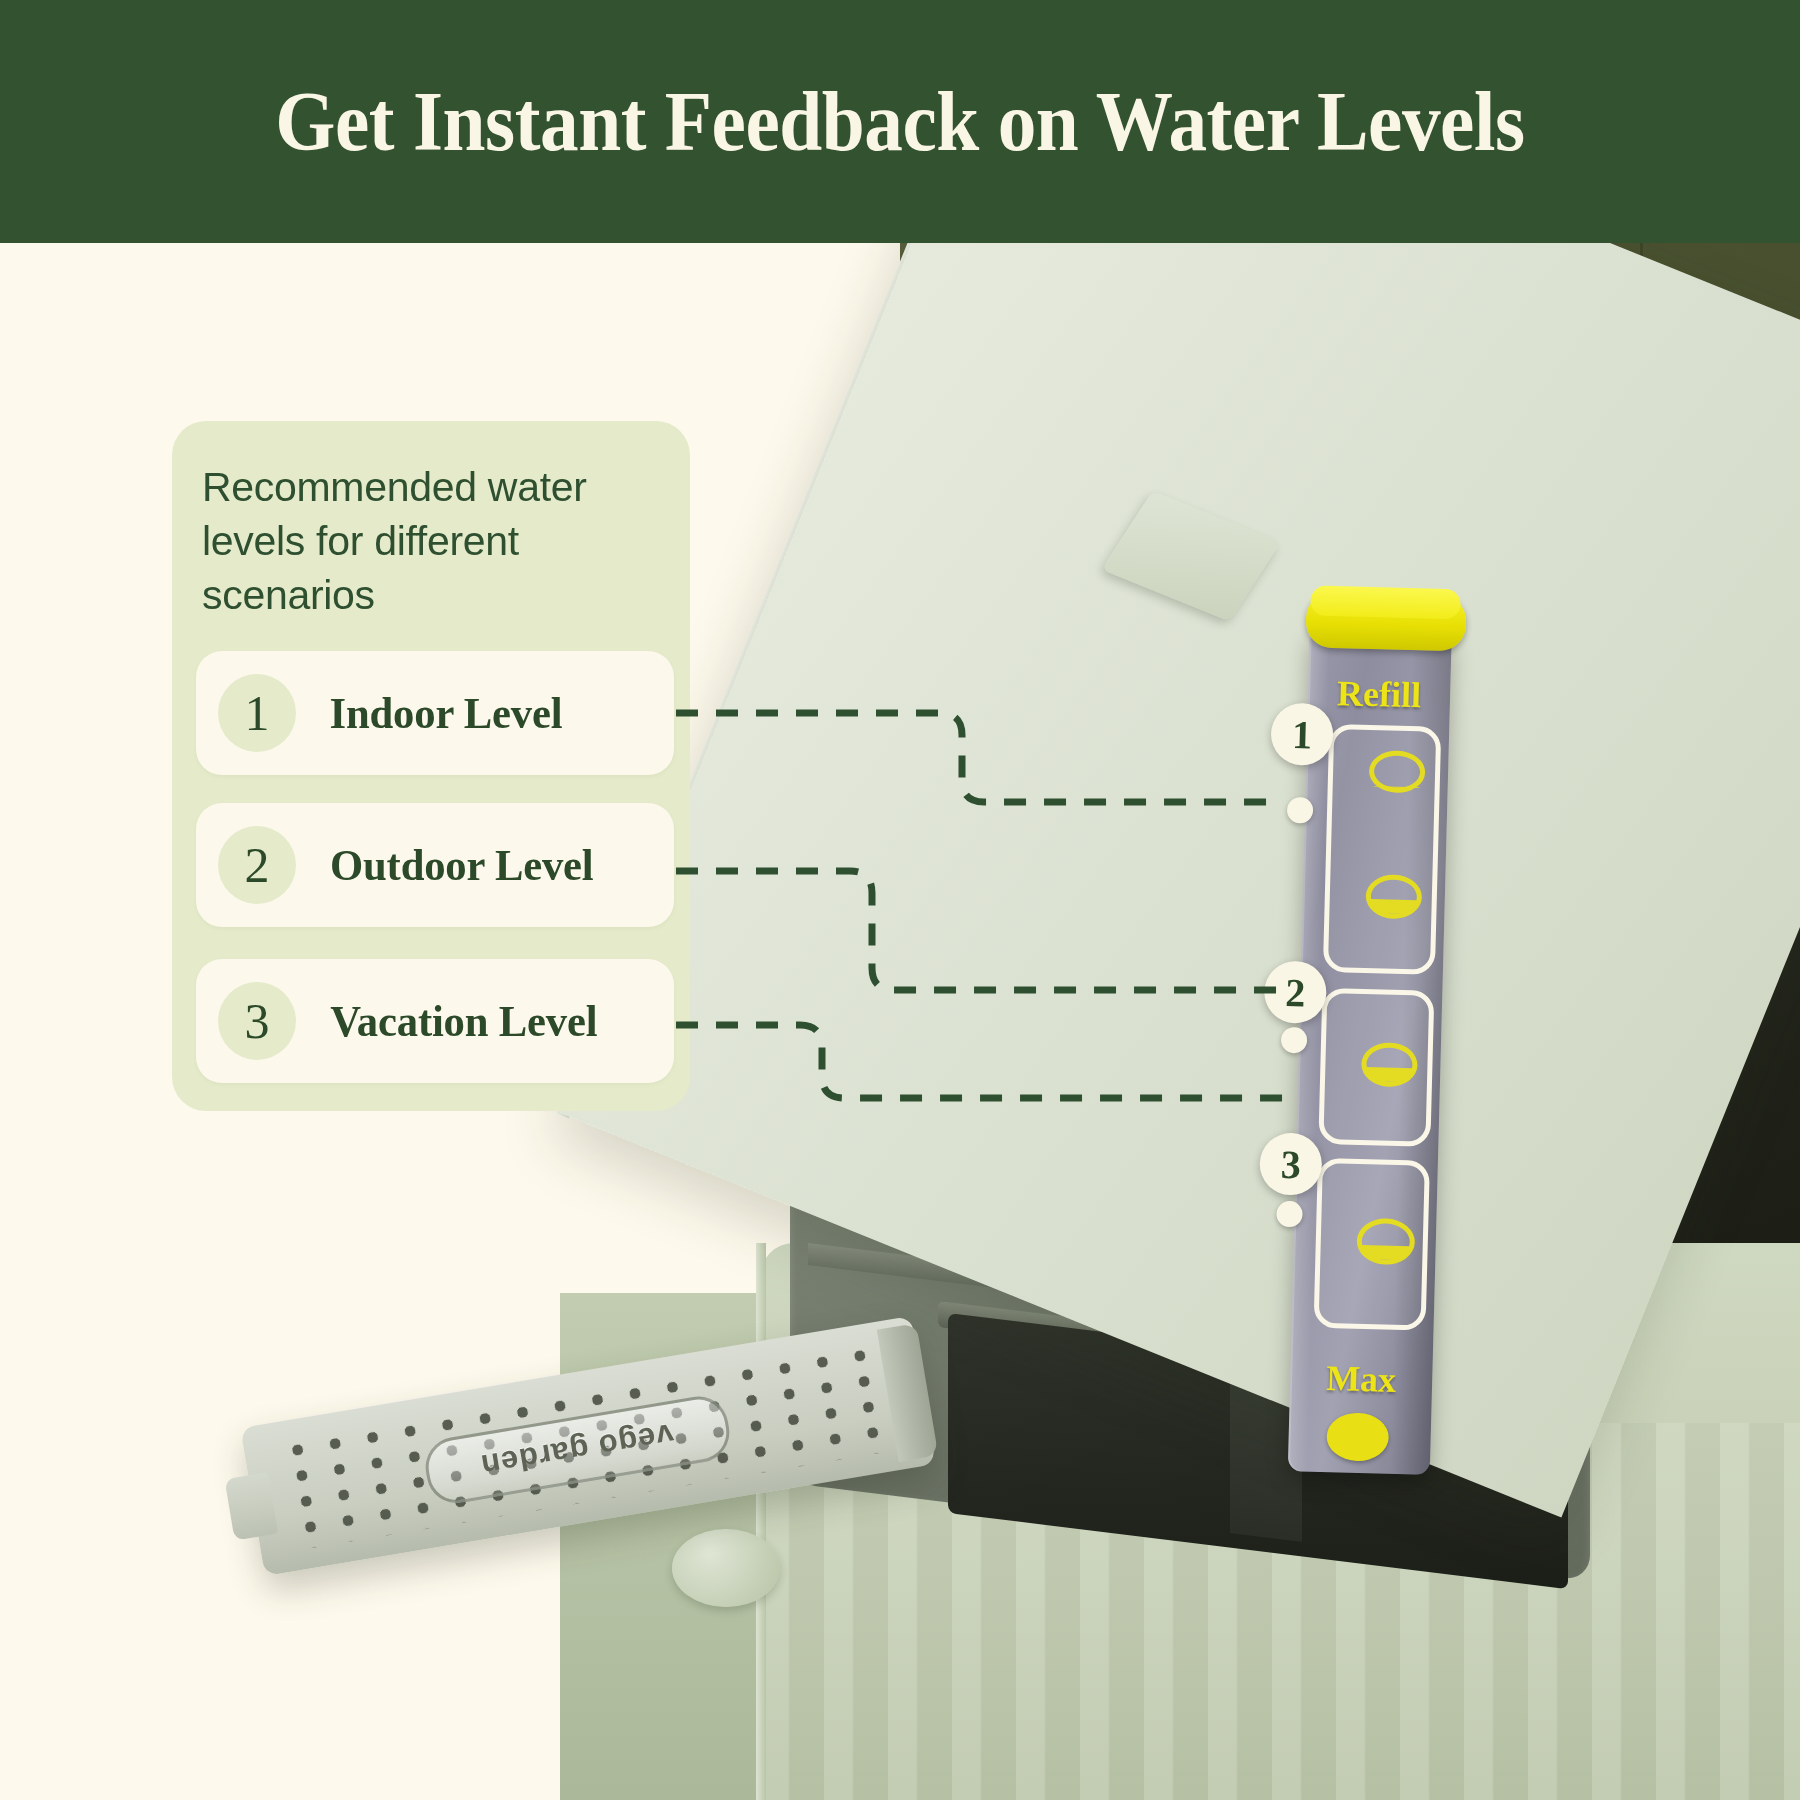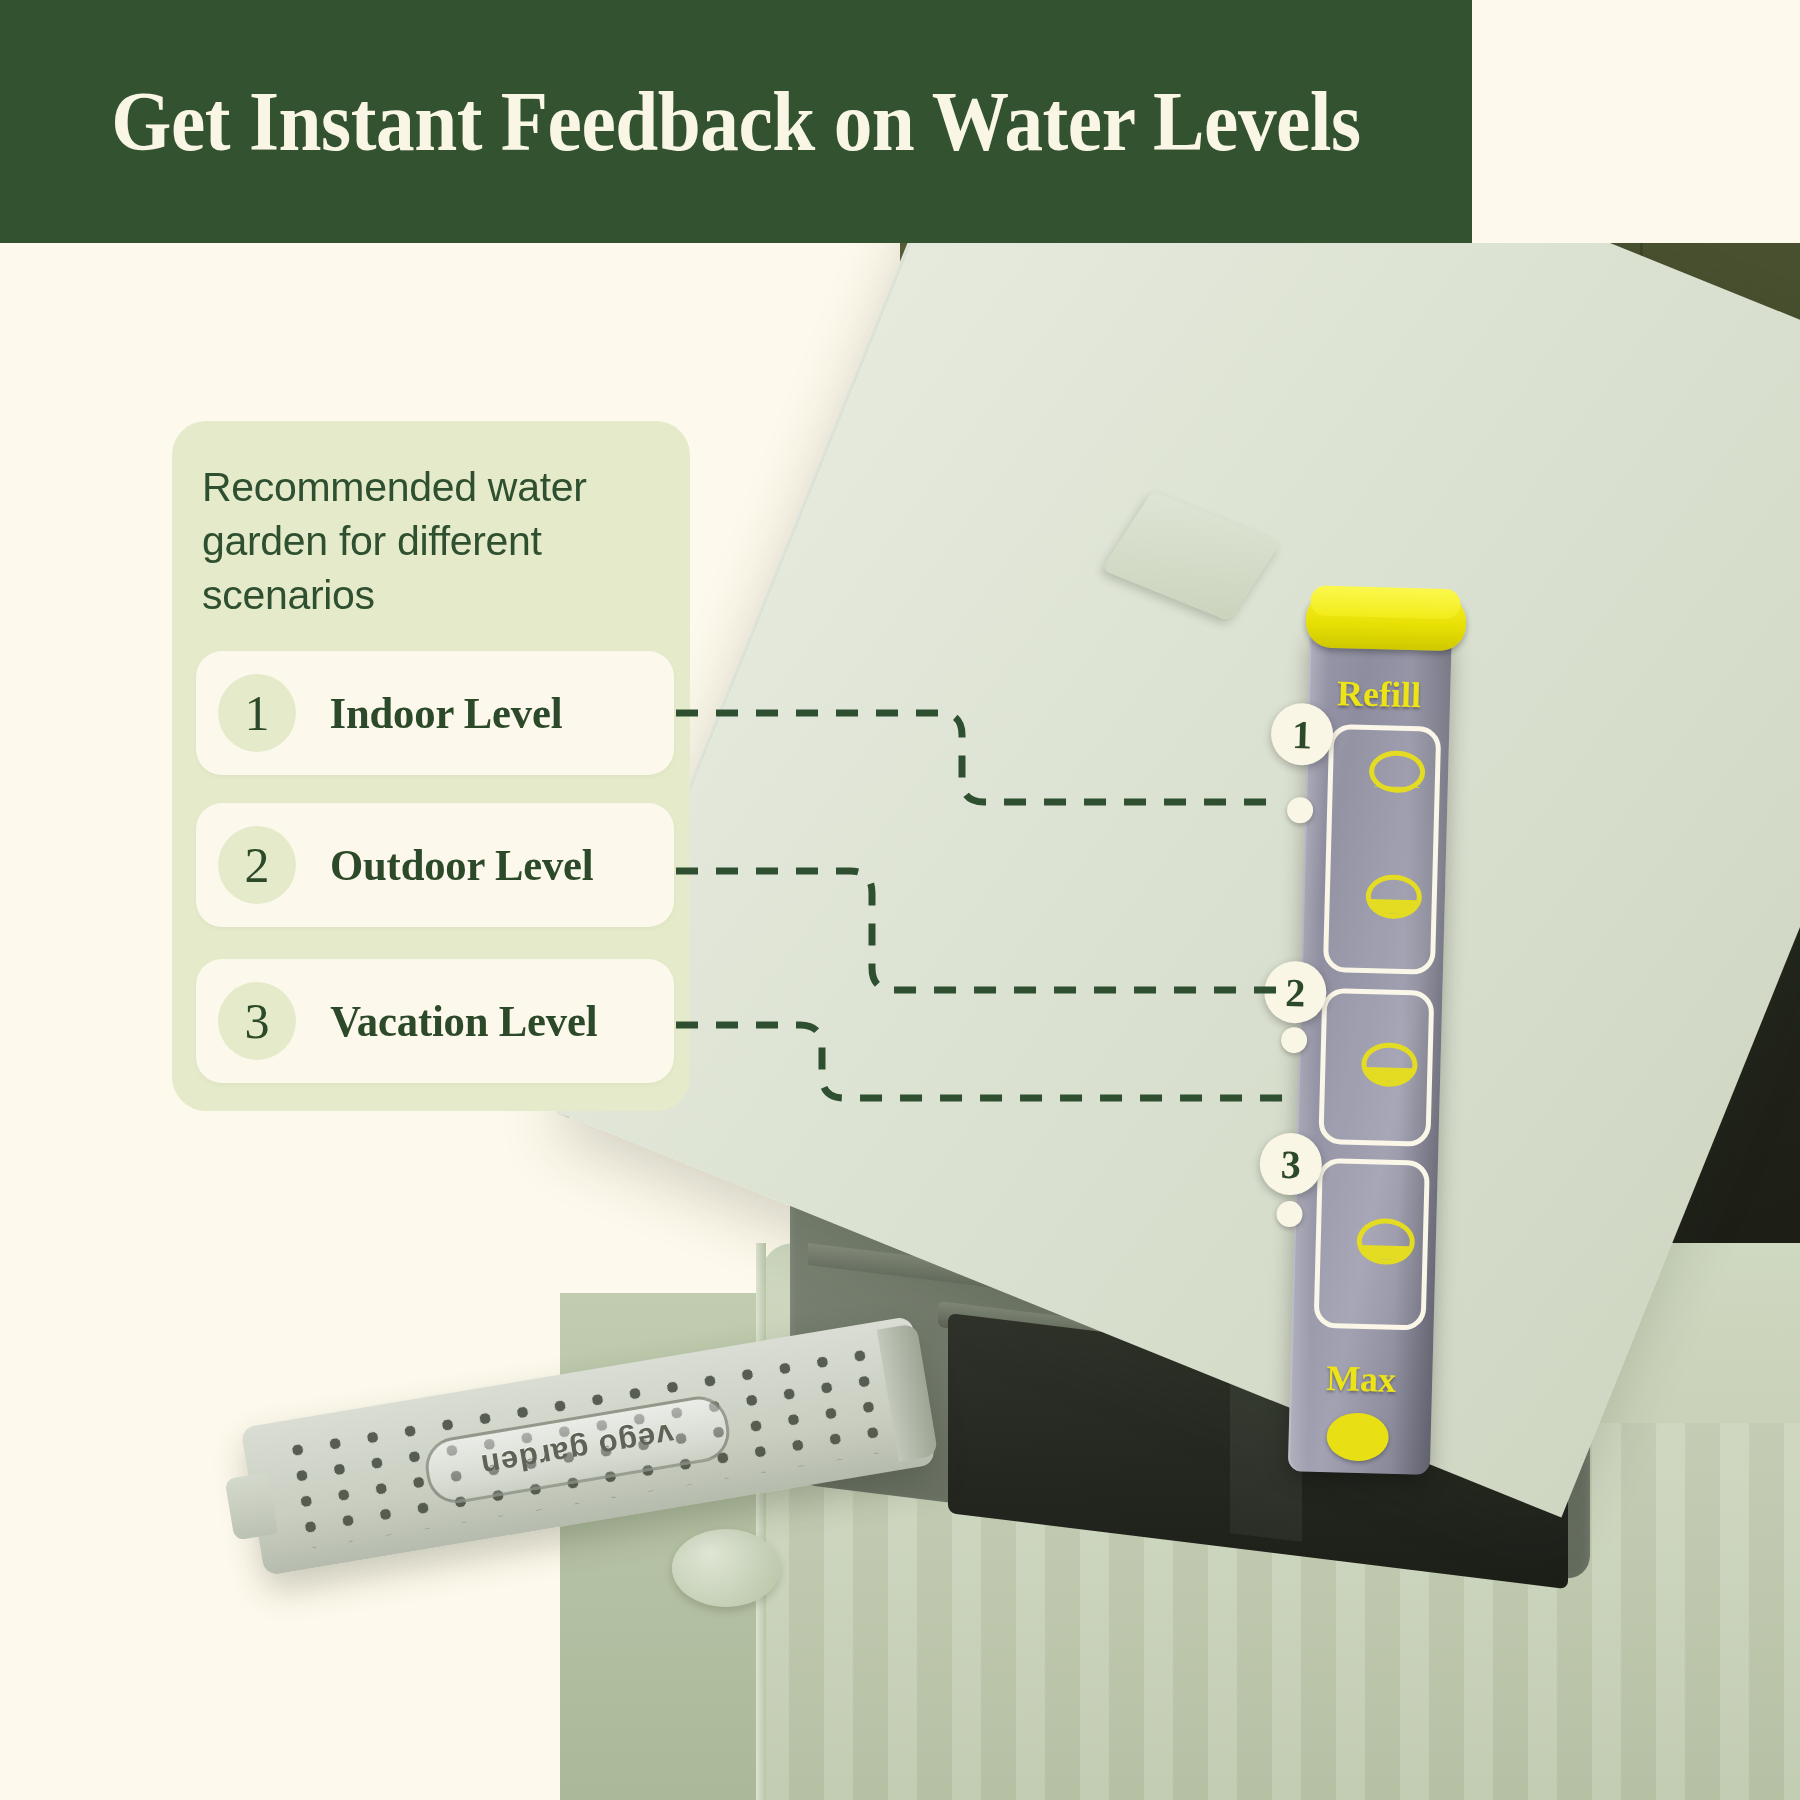--- a/index.html
+++ b/index.html
@@ -6,21 +6,21 @@
   body{
     width:1800px;height:1800px;
     background:#FDF9EC;
     font-family:"Liberation Sans", sans-serif;
     overflow:hidden;
   }
   .stage{position:relative;width:1800px;height:1800px;overflow:hidden;background:#FDF9EC;}
 
   
   .header{
-    position:absolute;left:0;top:0;width:1472px;height:243px;
+    position:absolute;left:0;top:0;width:1800px;height:243px;
     background:#33522F;
     display:flex;align-items:center;justify-content:center;
   }
   .header-title{
     font-family:"Liberation Serif", serif;
     font-weight:bold;
     font-size:84px;
     letter-spacing:-0.5px;
     color:#FAF6E6;
     transform:scaleX(0.92);
@@ -394,21 +394,21 @@
 
       <div class="badge-g" style="left:-22px;top:370px;">2</div>
       <div class="dot-g" style="left:-4px;top:436px;"></div>
 
       <div class="badge-g" style="left:-22px;top:542px;">3</div>
       <div class="dot-g" style="left:-4px;top:610px;"></div>
     </div>
   </div>
 
   <div class="panel"></div>
-  <div class="panel-head">Recommended water garden for different scenarios</div>
+  <div class="panel-head">Recommended water levels for different scenarios</div>
 
   <div class="row row1">
     <div class="row-badge">1</div>
     <div class="row-label">Indoor Level</div>
   </div>
   <div class="row row2">
     <div class="row-badge">2</div>
     <div class="row-label">Outdoor Level</div>
   </div>
   <div class="row row3">

